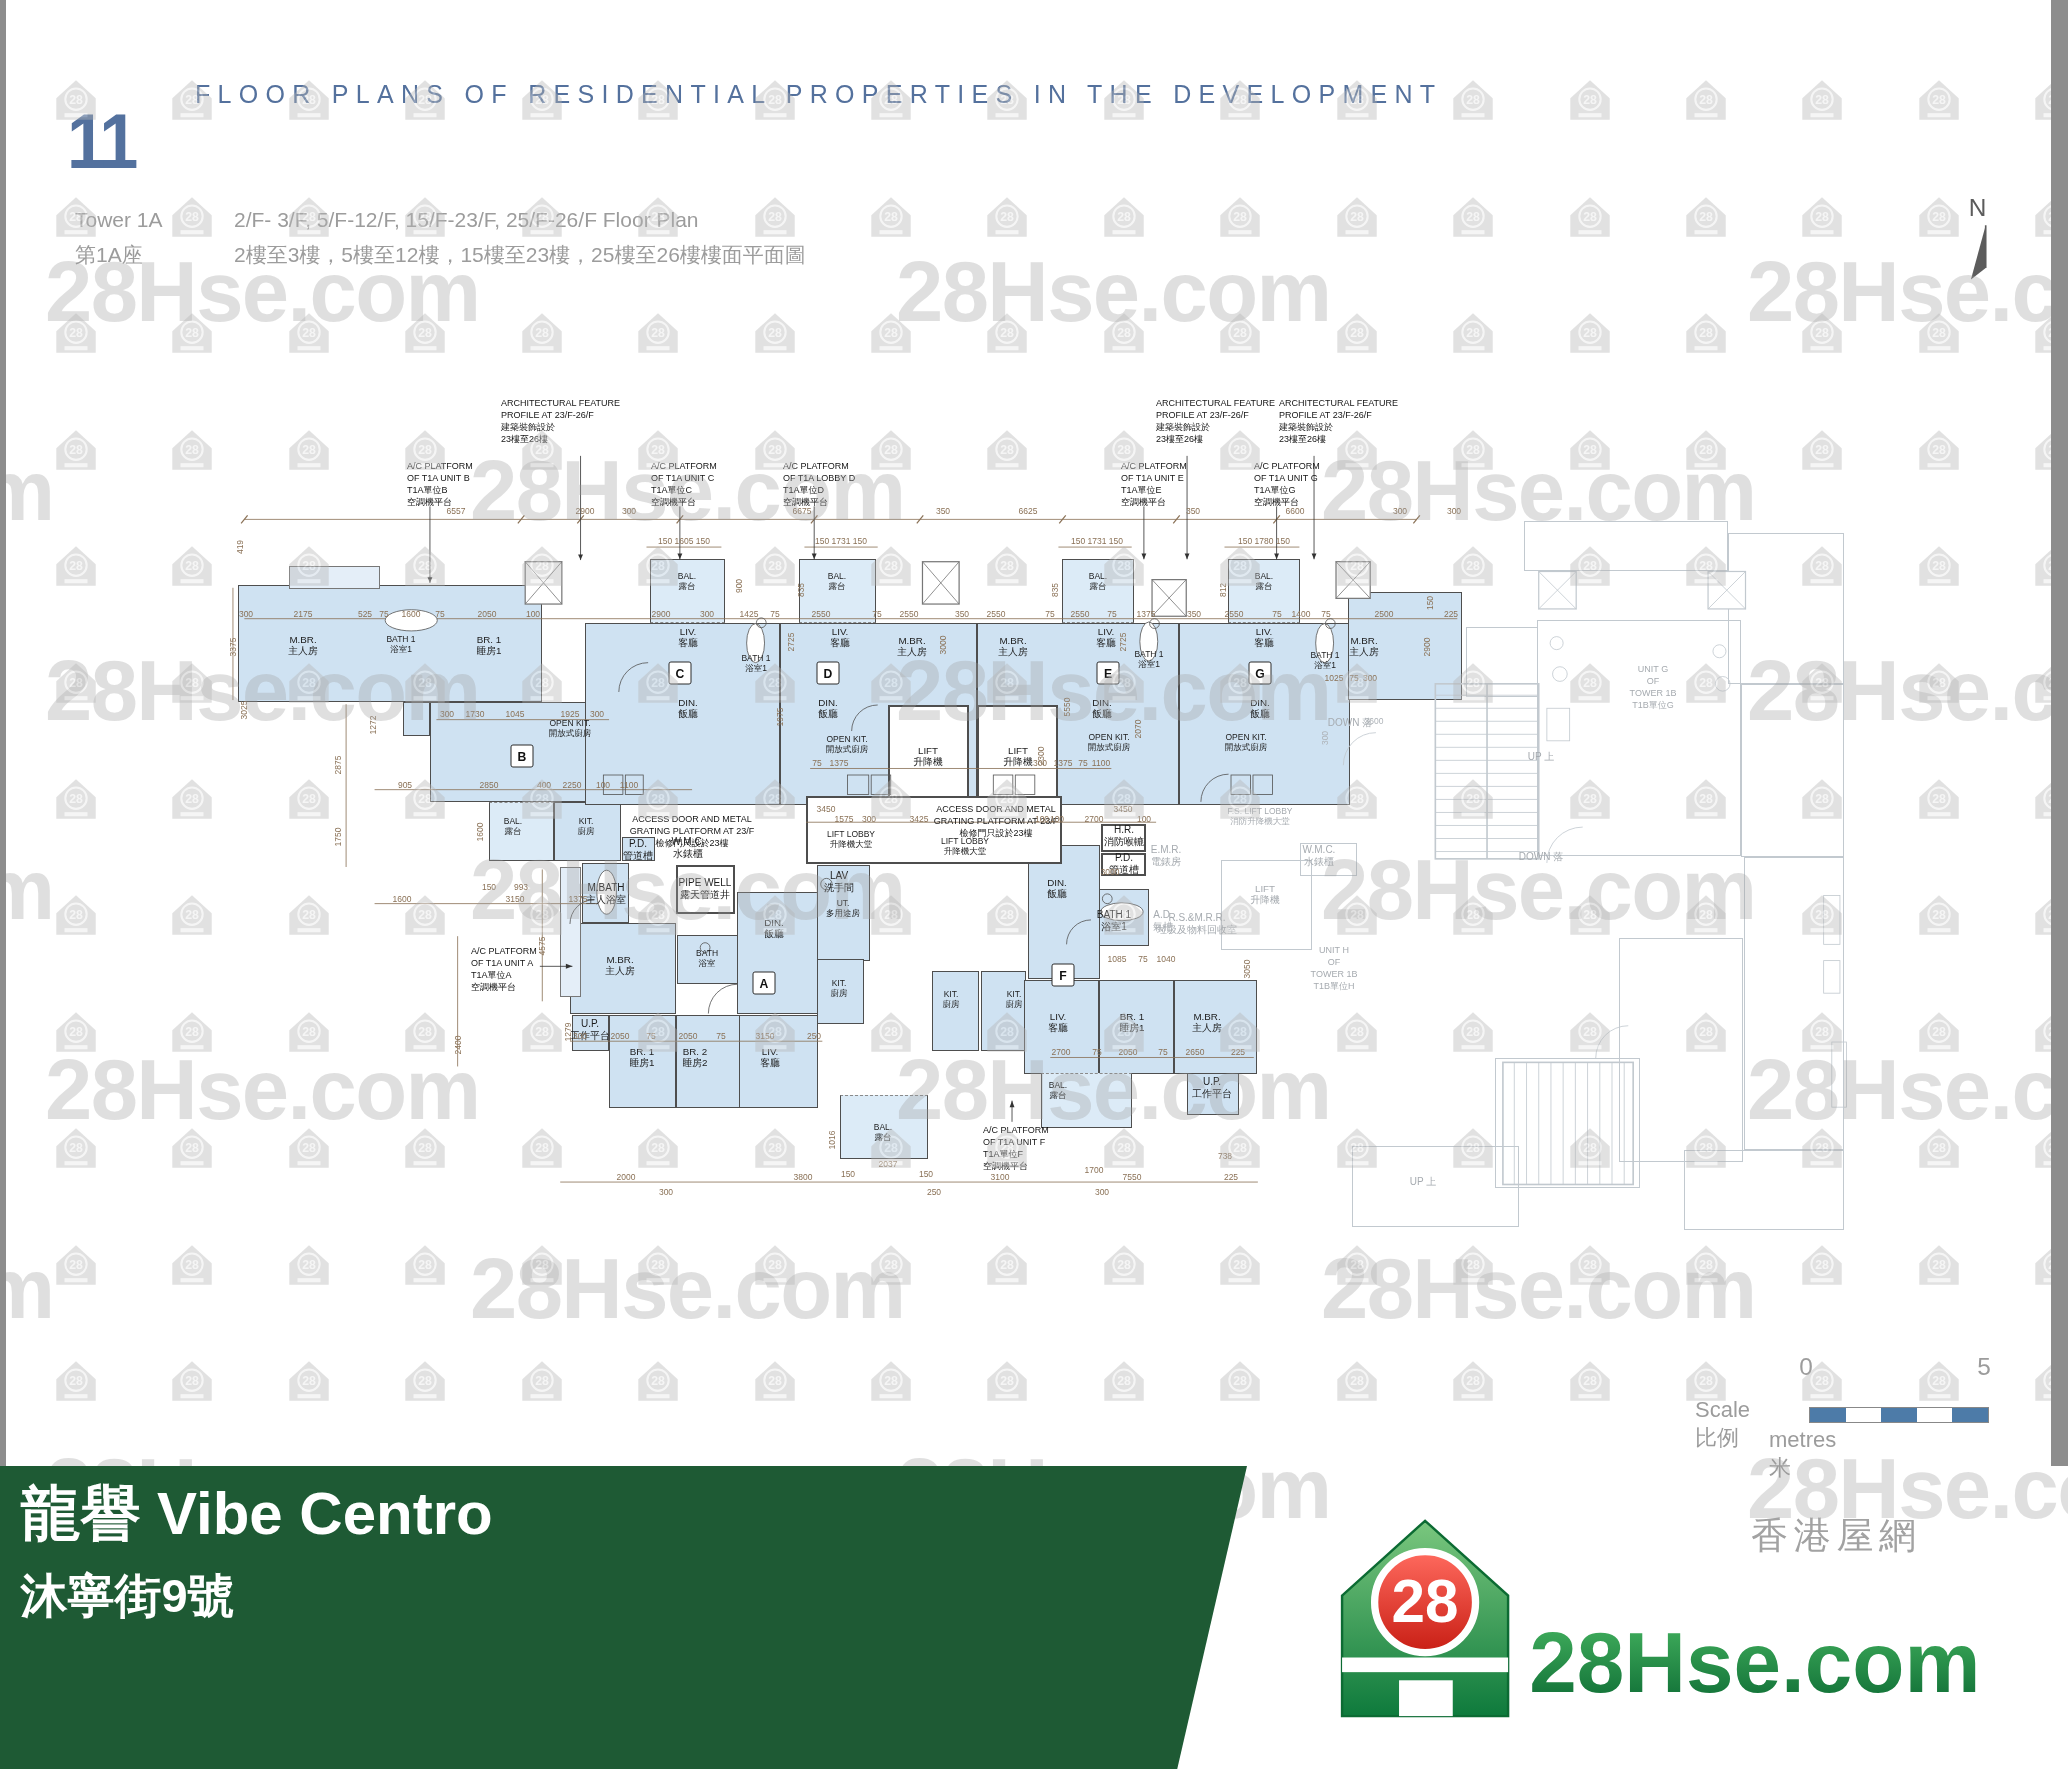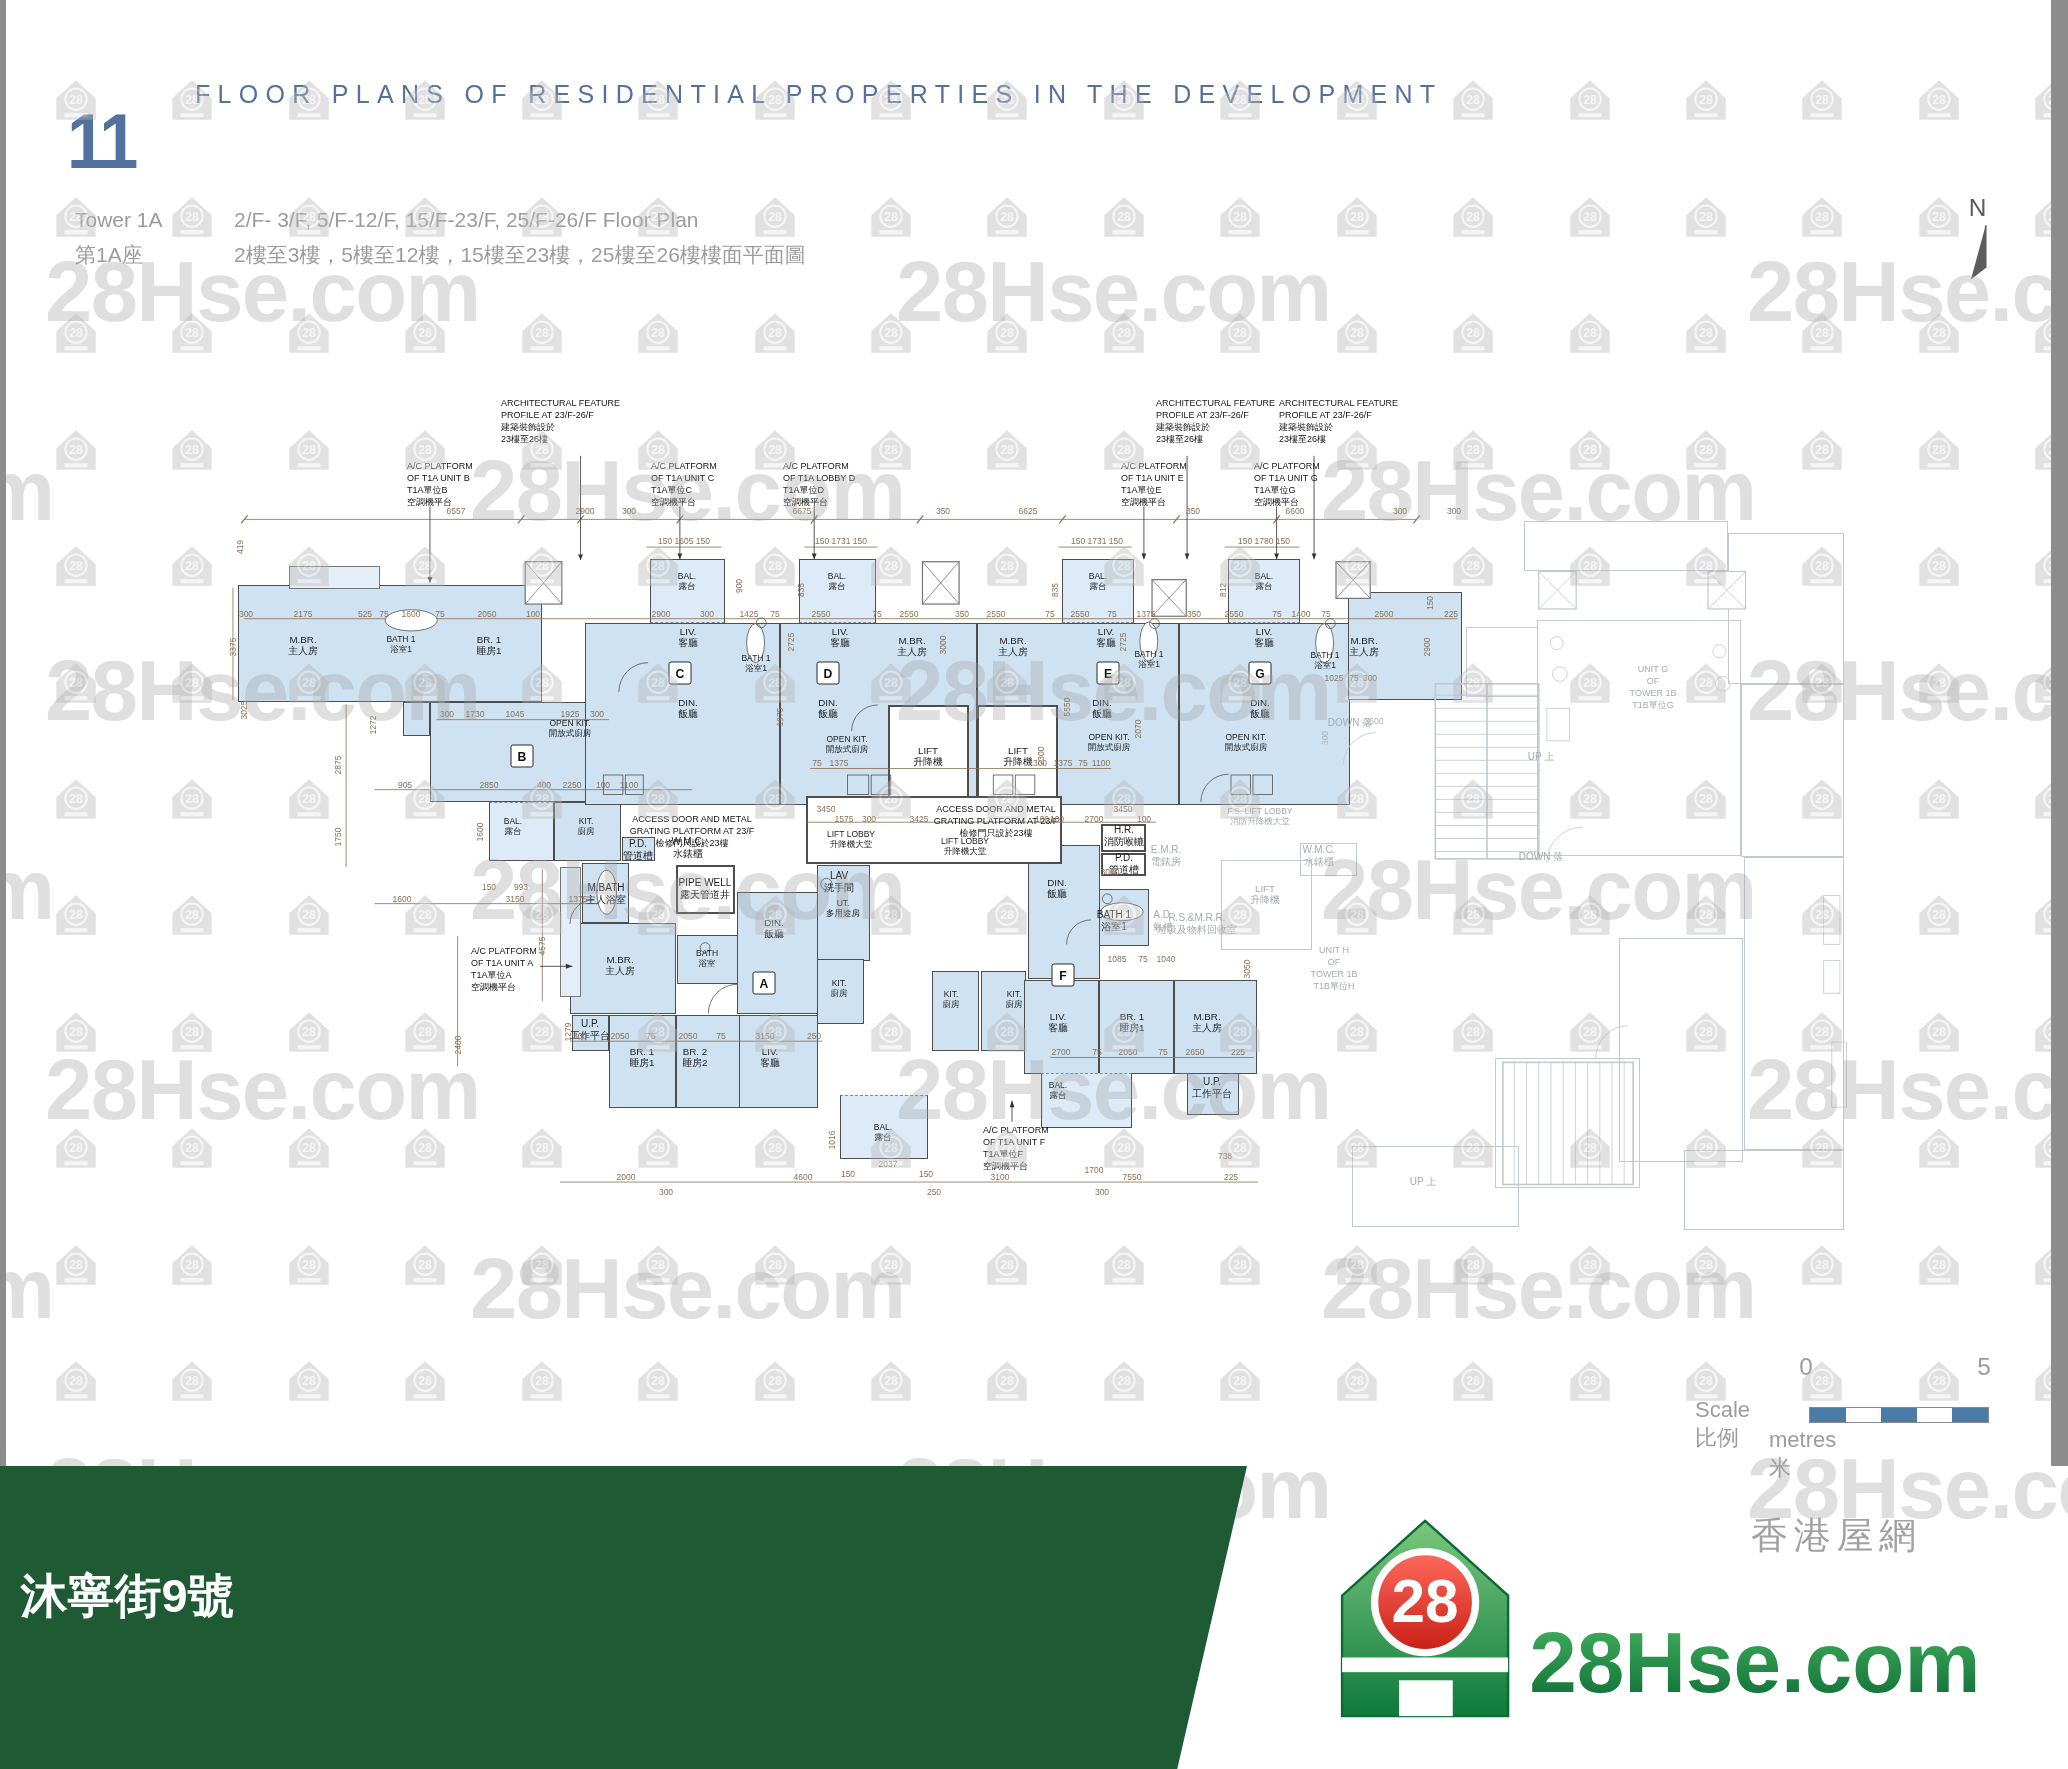--- a/index.html
+++ b/index.html
@@ -729,21 +729,21 @@
       <span class="dim rot" style="left: 1247px; top: 969px;">3050</span>
       <span class="dim" style="left: 1061px; top: 1052px;">2700</span>
       <span class="dim" style="left: 1097px; top: 1052px;">75</span>
       <span class="dim" style="left: 1128px; top: 1052px;">2050</span>
       <span class="dim" style="left: 1163px; top: 1052px;">75</span>
       <span class="dim" style="left: 1195px; top: 1052px;">2650</span>
       <span class="dim" style="left: 1238px; top: 1052px;">225</span>
       <span class="dim" style="left: 1094px; top: 1170px;">1700</span>
       <span class="dim" style="left: 1225px; top: 1156px;">738</span>
       <span class="dim" style="left: 626px; top: 1177px;">2000</span>
-      <span class="dim" style="left: 803px; top: 1177px;">4600</span>
+      <span class="dim" style="left: 803px; top: 1177px;">3800</span>
       <span class="dim" style="left: 848px; top: 1174px;">150</span>
       <span class="dim" style="left: 926px; top: 1174px;">150</span>
       <span class="dim" style="left: 1000px; top: 1177px;">3100</span>
       <span class="dim" style="left: 1132px; top: 1177px;">7550</span>
       <span class="dim" style="left: 1231px; top: 1177px;">225</span>
       <span class="dim" style="left: 666px; top: 1192px;">300</span>
       <span class="dim" style="left: 934px; top: 1192px;">250</span>
       <span class="dim" style="left: 1102px; top: 1192px;">300</span>
       <span class="dim" style="left: 1334px; top: 678px;">1025</span>
       <span class="dim" style="left: 1354px; top: 678px;">75</span>
@@ -2086,20 +2086,21 @@
         <div class="seg" style="background: rgb(77, 123, 168);"></div>
         <div class="seg" style="background: rgb(255, 255, 255);"></div>
         <div class="seg" style="background: rgb(77, 123, 168);"></div>
         <div class="seg" style="background: rgb(255, 255, 255);"></div>
         <div class="seg" style="background: rgb(77, 123, 168);"></div>
       </div>
     <div id="sb-metres">metres 米</div>
   </div>
 
   <div id="banner">
+    <div class="t1">龍譽 Vibe Centro</div>
     <div class="t2">沐寧街9號</div>
   </div>
 
   <div id="logo">
     <svg width="717" height="236" viewBox="0 0 880 290">
       <defs>
         <linearGradient id="gG" x1="0" y1="0" x2="0" y2="1">
           <stop offset="0" stop-color="#7ac77e"></stop>
             <stop offset="1" stop-color="#0e7a3c"></stop>
         </linearGradient>

